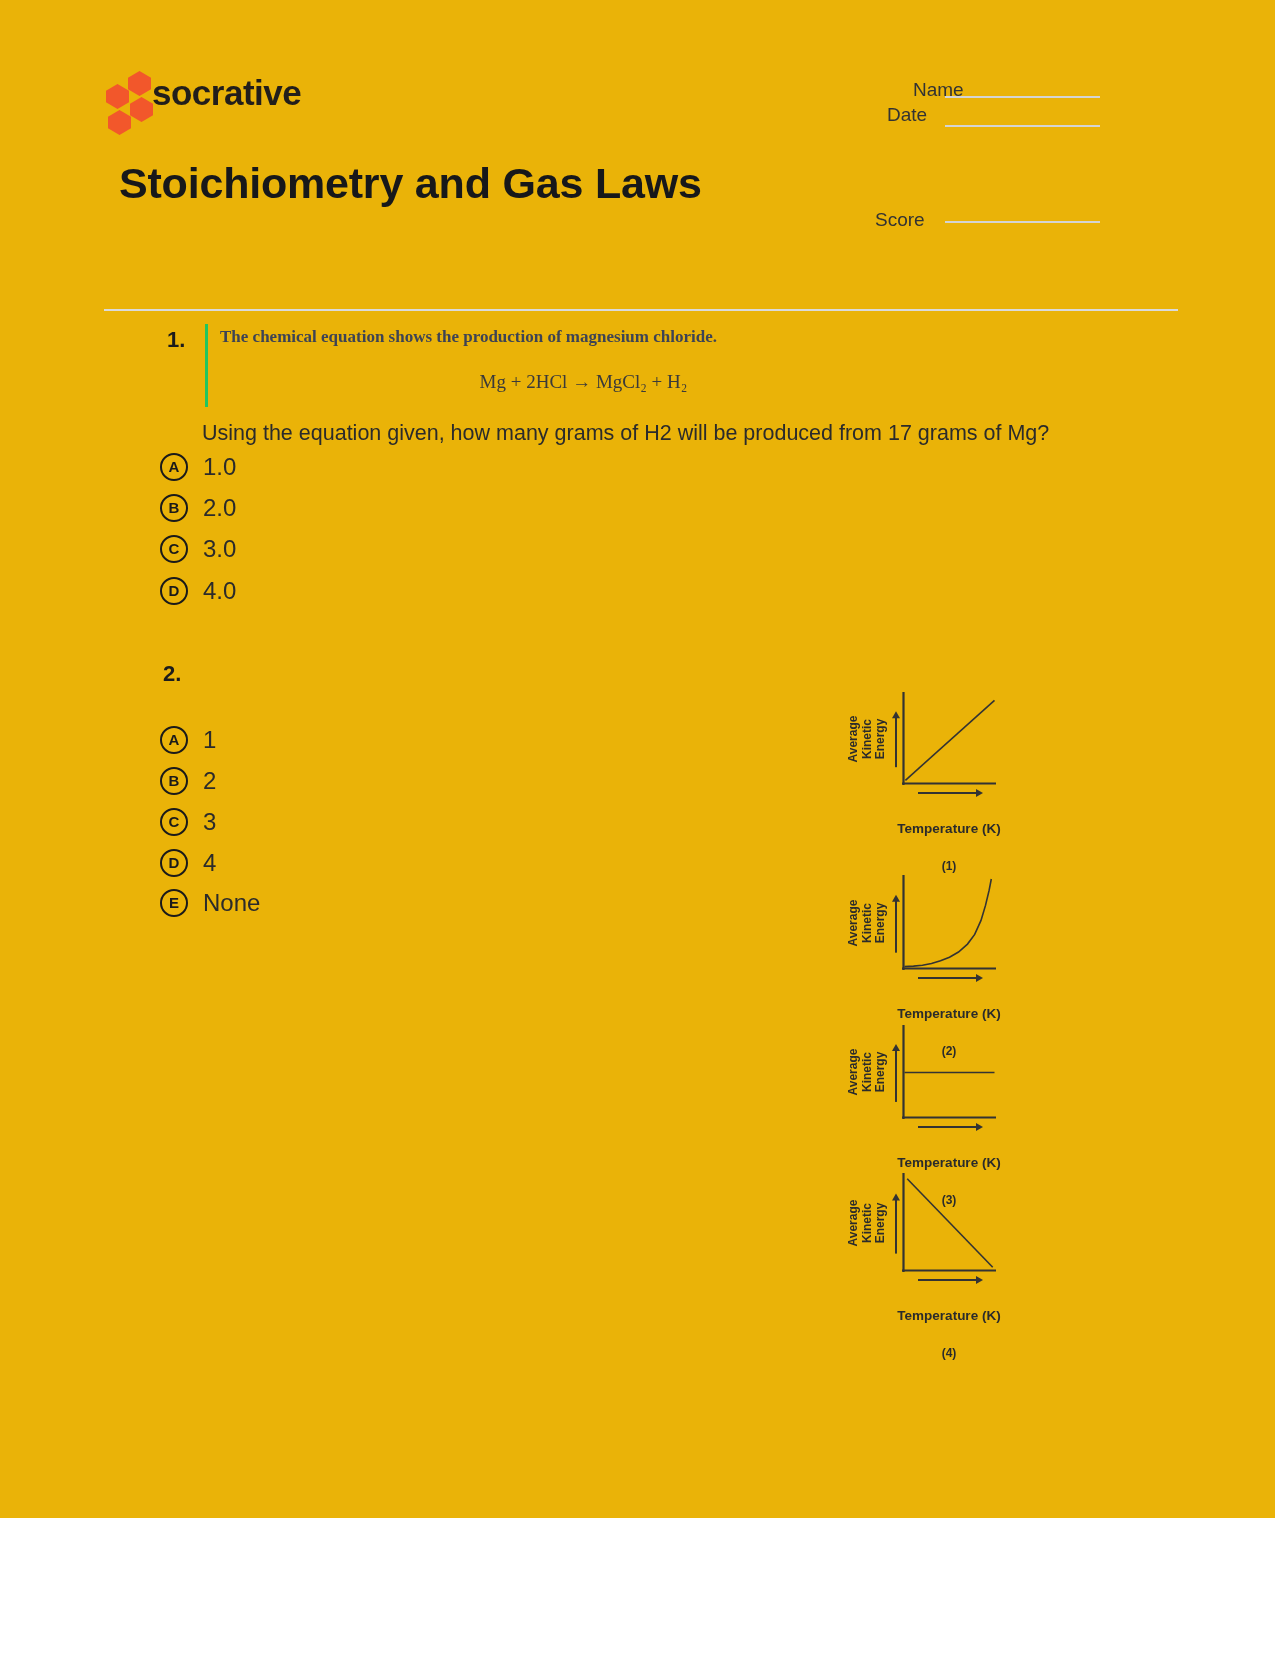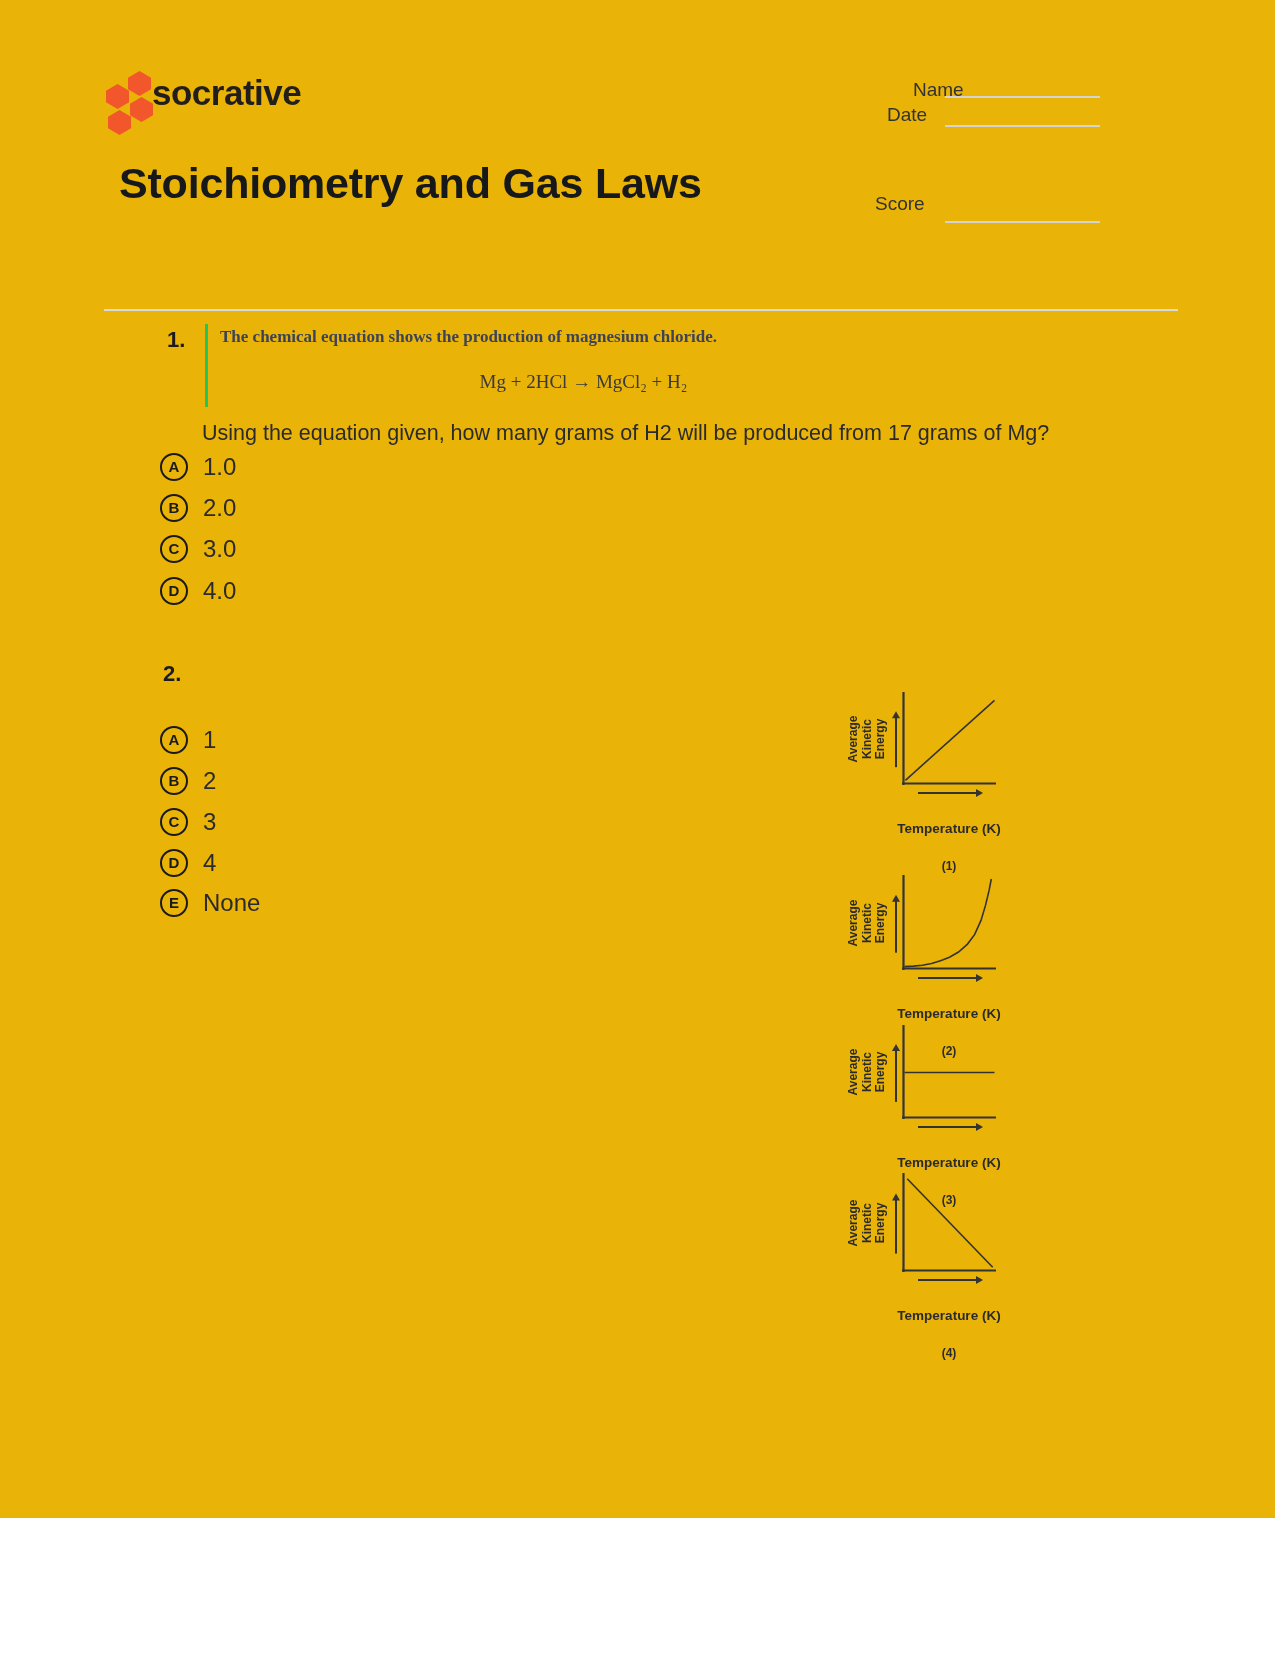--- a/index.html
+++ b/index.html
@@ -83,21 +83,21 @@
 
   <div class="fill-row" style="left:875px; top:79px;margin-left:38px;">Name</div>
   <div class="fill-line" style="left:945px; top:96px;"></div>
   <div class="fill-row" style="left:887px; top:104px;">Date</div>
   <div class="fill-line" style="left:945px; top:125px;"></div>
 
   <div class="title">
     <div>Stoichiometry and Gas Laws</div>
   </div>
 
-  <div class="fill-row" style="left:875px; top:193px;">Score</div>
+  <div class="fill-row" style="left:875px; top:209px;">Score</div>
   <div class="fill-line" style="left:945px; top:221px;"></div>
 
   <div class="divider"></div>
 
   <div class="qnum" style="left:167px; top:327px;">1.</div>
 
   <div class="stimulus">
     <div class="stim-head">The chemical equation shows the production of magnesium chloride.</div>
     <div class="stim-eq">Mg + 2HCl → MgCl₂ + H₂</div>
   </div>

